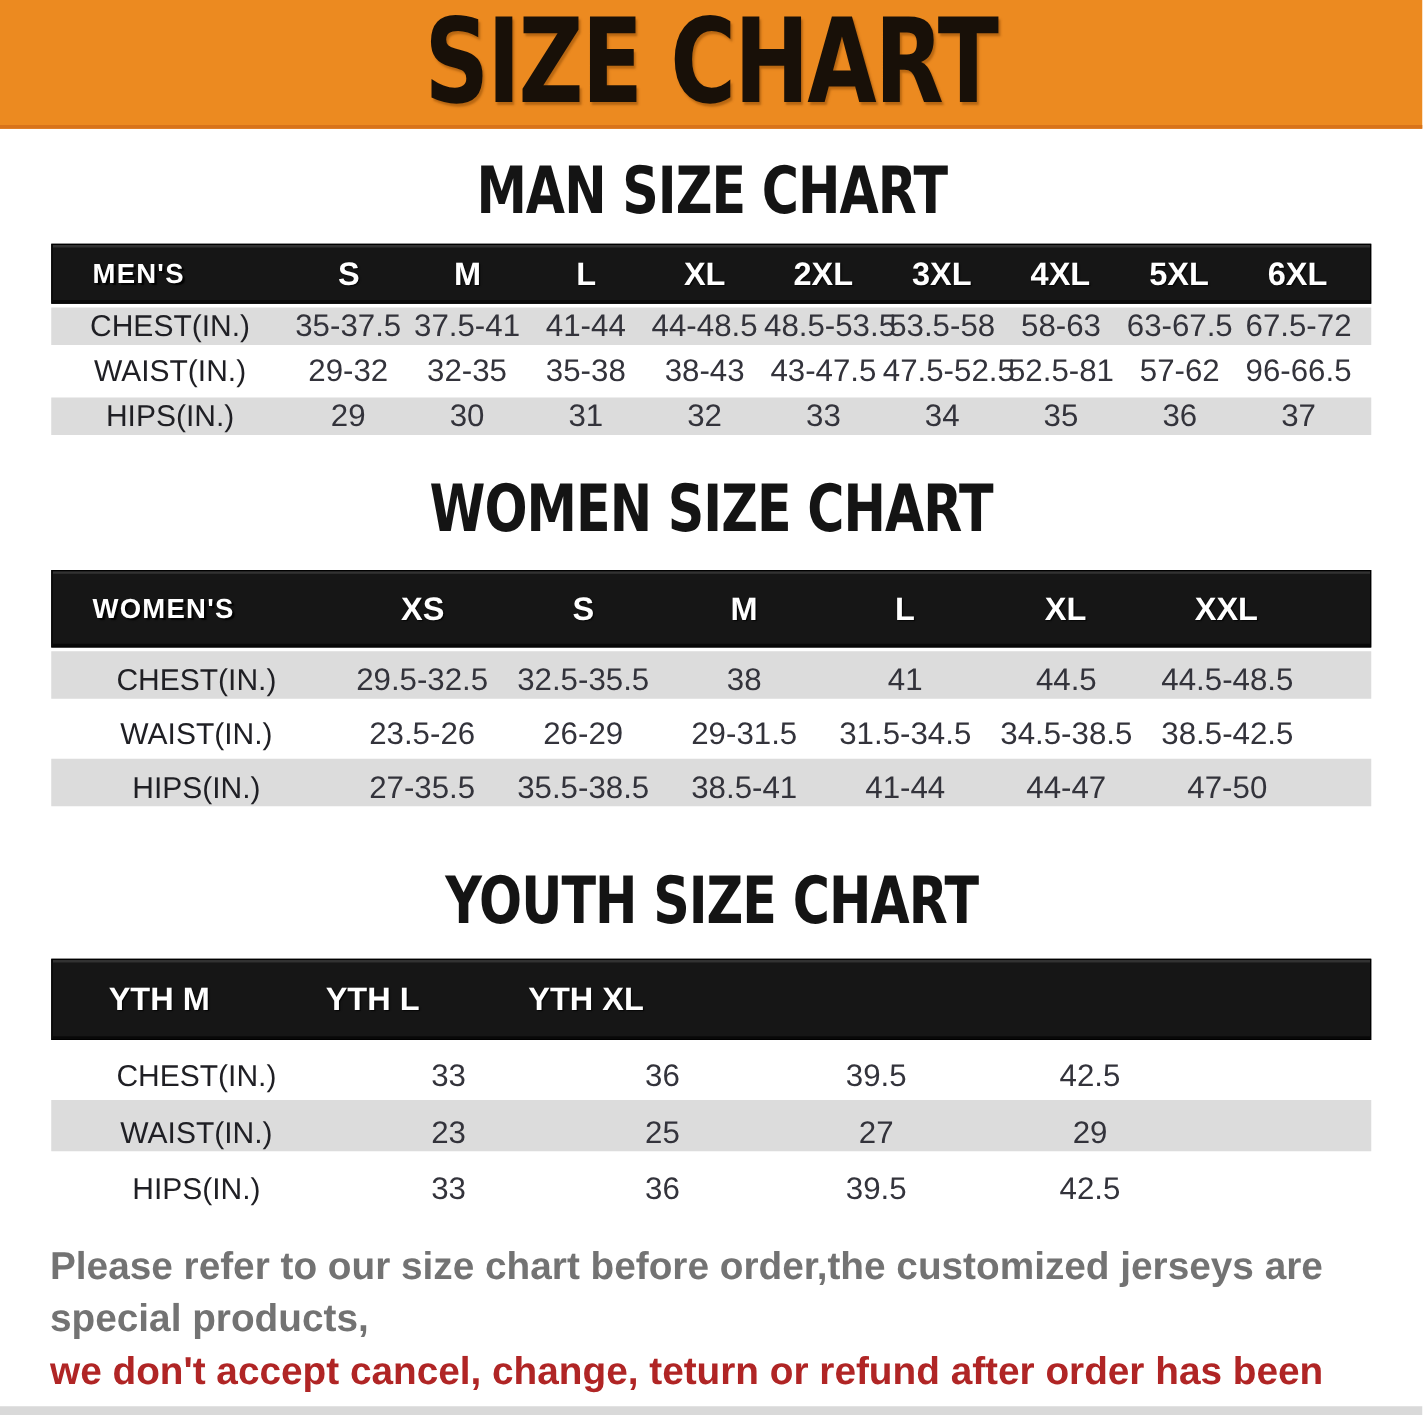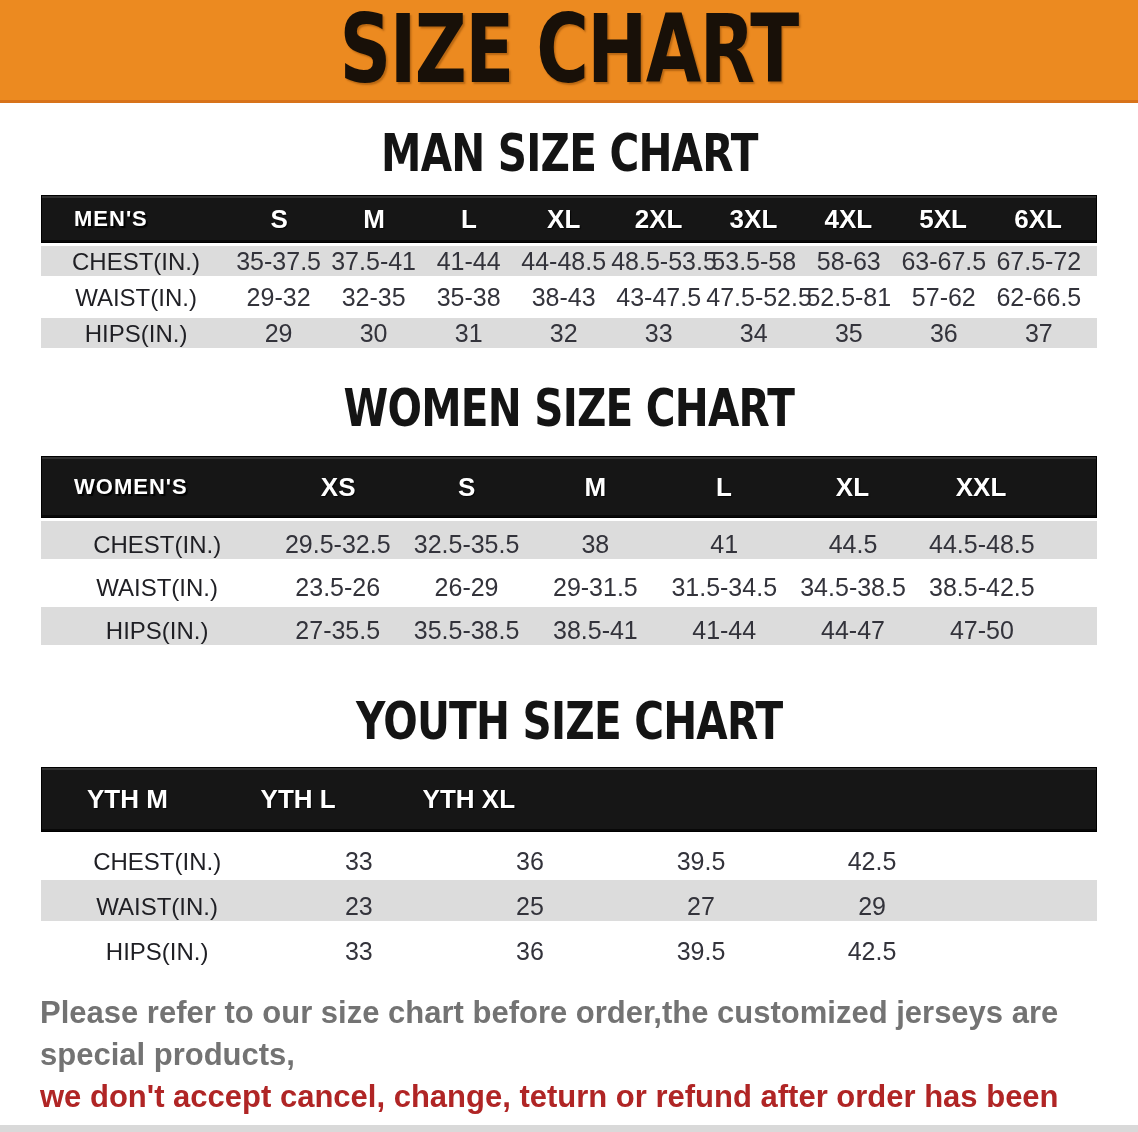--- a/index.html
+++ b/index.html
@@ -121,21 +121,21 @@
       <div class="trow row-white" style="height: 30px; margin-bottom: 6px;">
         <div class="rlabel" style="width: 18%;">WAIST(IN.)</div>
         <div class="rcell" style="width: 9%;">29-32</div>
         <div class="rcell" style="width: 9%;">32-35</div>
         <div class="rcell" style="width: 9%;">35-38</div>
         <div class="rcell" style="width: 9%;">38-43</div>
         <div class="rcell" style="width: 9%;">43-47.5</div>
         <div class="rcell" style="width: 9%;">47.5-52.5</div>
         <div class="rcell" style="width: 9%;">52.5-81</div>
         <div class="rcell" style="width: 9%;">57-62</div>
-        <div class="rcell" style="width: 9%;">62-66.5</div>
+        <div class="rcell" style="width: 9%;">96-66.5</div>
       </div>
       <div class="trow row-gray" style="height: 30px; margin-bottom: 6px;">
         <div class="rlabel" style="width: 18%;">HIPS(IN.)</div>
         <div class="rcell" style="width: 9%;">29</div>
         <div class="rcell" style="width: 9%;">30</div>
         <div class="rcell" style="width: 9%;">31</div>
         <div class="rcell" style="width: 9%;">32</div>
         <div class="rcell" style="width: 9%;">33</div>
         <div class="rcell" style="width: 9%;">34</div>
         <div class="rcell" style="width: 9%;">35</div>

